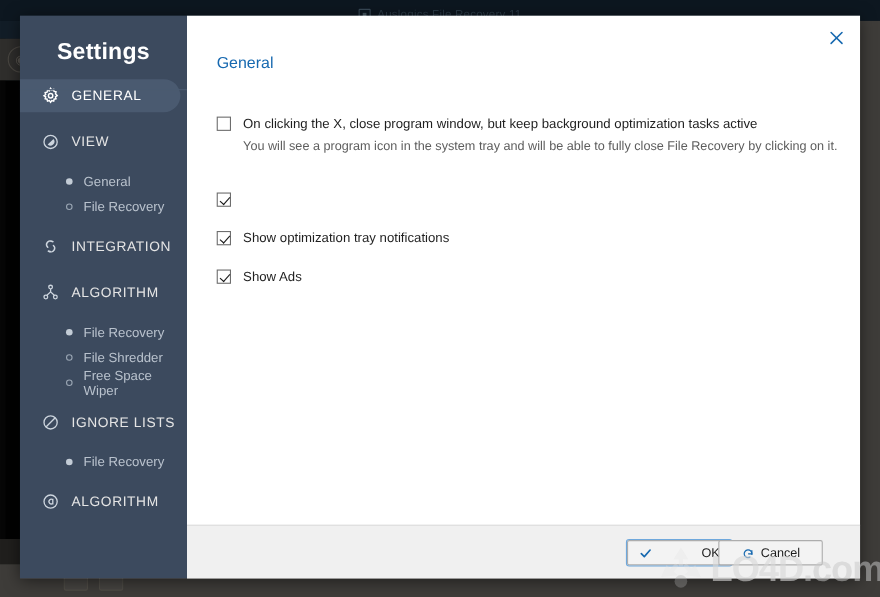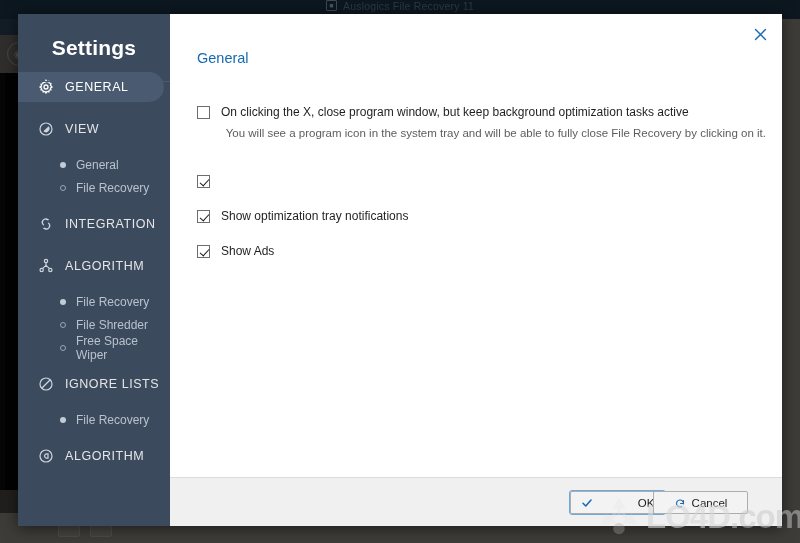--- a/index.html
+++ b/index.html
@@ -8,21 +8,21 @@
     overflow: hidden;
     font-family: "Liberation Sans", sans-serif;
   }
   body { background: #000; position: relative; }
 
   
   #bg-app { position: absolute; inset: 0; background: #0e1821; }
   #bg-titlebar {
     position: absolute; left: 0; top: 0; width: 800px; height: 19px;
     background: #0d1720;
-    display: flex; align-items: flex-start; justify-content: center;
+    display: flex; align-items: flex-end; justify-content: center;
     gap: 6px;
   }
   #bg-title-icon {
     width: 11px; height: 11px; border: 1px solid #3a4a57; border-radius: 1px;
     font-size: 7px; color: #45555f; line-height: 9px; text-align: center;
   }
   #bg-title-text {
     font-size: 10.5px; color: #2b3a46; letter-spacing: .2px; white-space: nowrap;
   }
   #bg-menubar {
@@ -123,21 +123,21 @@
     cursor: pointer;
   }
   .cbx.checked:after {
     content: ""; position: absolute; left: 3.5px; top: 0.5px;
     width: 4px; height: 8px;
     border: solid #1a1a1a; border-width: 0 1.6px 1.6px 0;
     transform: rotate(42deg);
   }
   .opt-label { font-size: 12px; color: #1f1f1f; line-height: 14px; }
   .opt-desc {
-    font-size: 11.5px; color: #5d5d5d; margin: 7px 16px 0 24px; line-height: 14px; text-align: right;
+    font-size: 11.5px; color: #5d5d5d; margin: 7px 16px 0 24px; line-height: 14px;
   }
   .sp18 { height: 18px; } .sp34 { height: 34px; } .sp21 { height: 21px; }
 
   #footer {
     position: absolute; left: 0; bottom: 0; width: 100%; height: 49px;
     background: #f0f0f0; border-top: 1px solid #dcdcdc;
   }
   .fbtn {
     position: absolute; top: 13px; width: 95px; height: 23px;
     background: #f3f3f3; border: 1px solid #adadad; border-radius: 2px;

